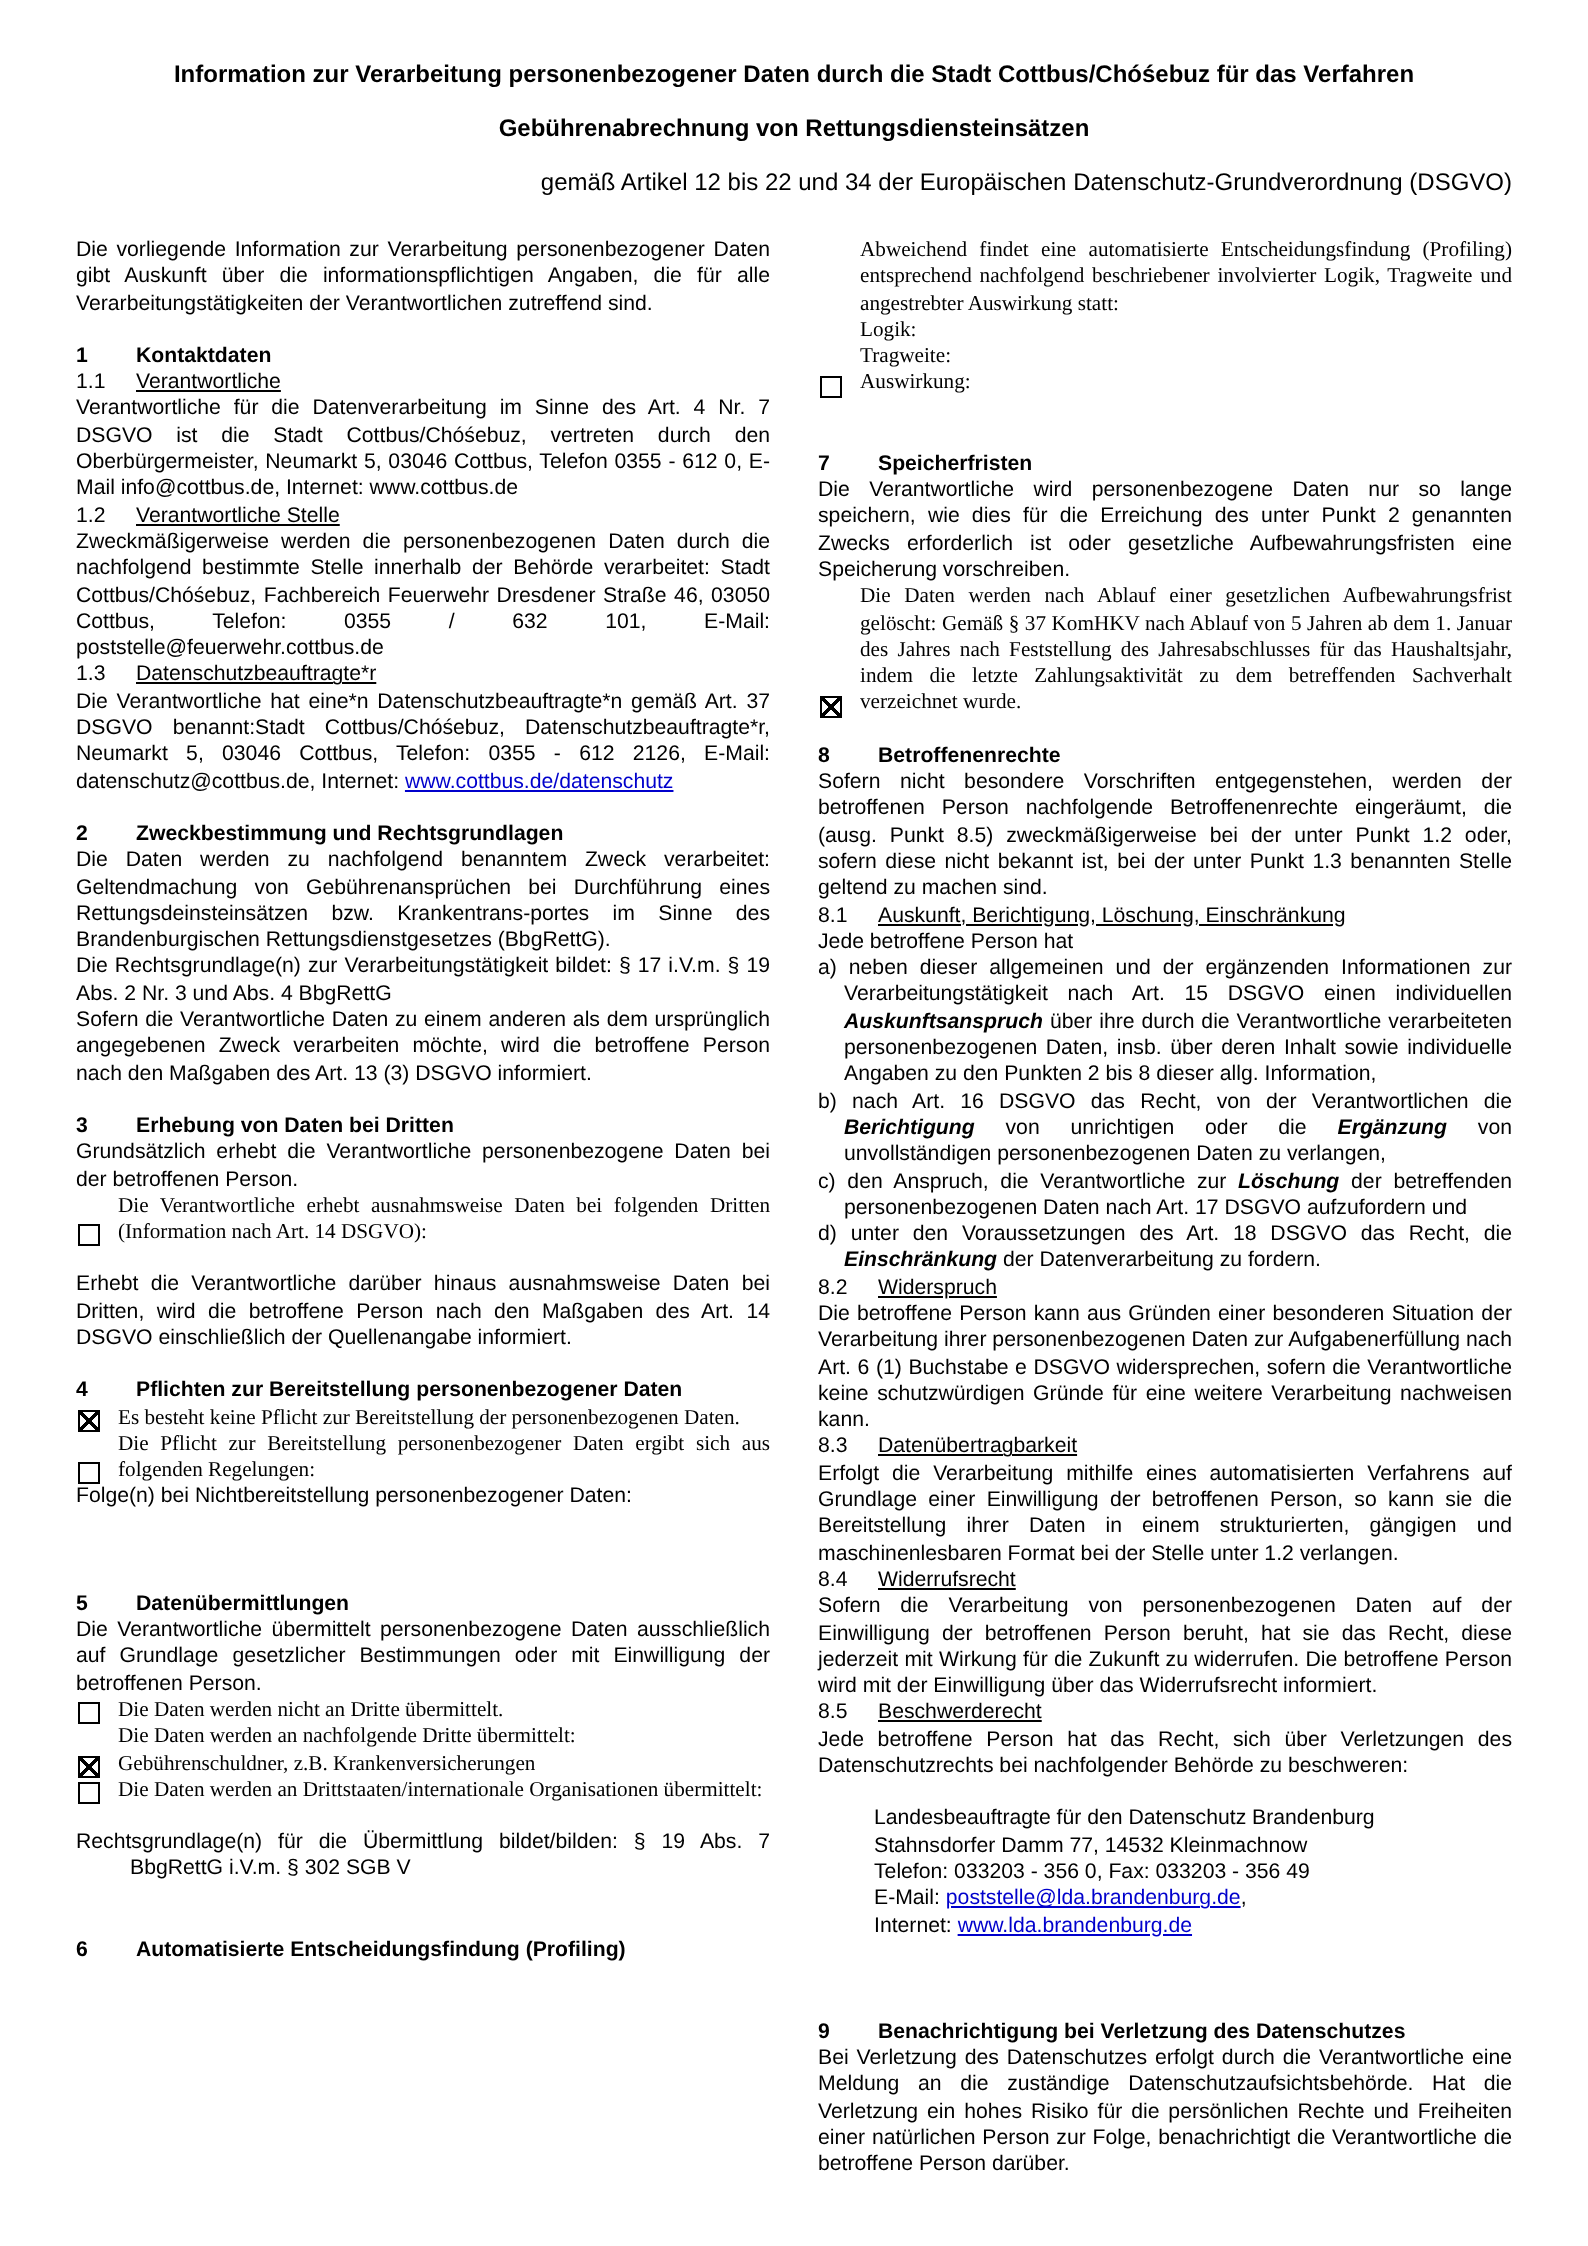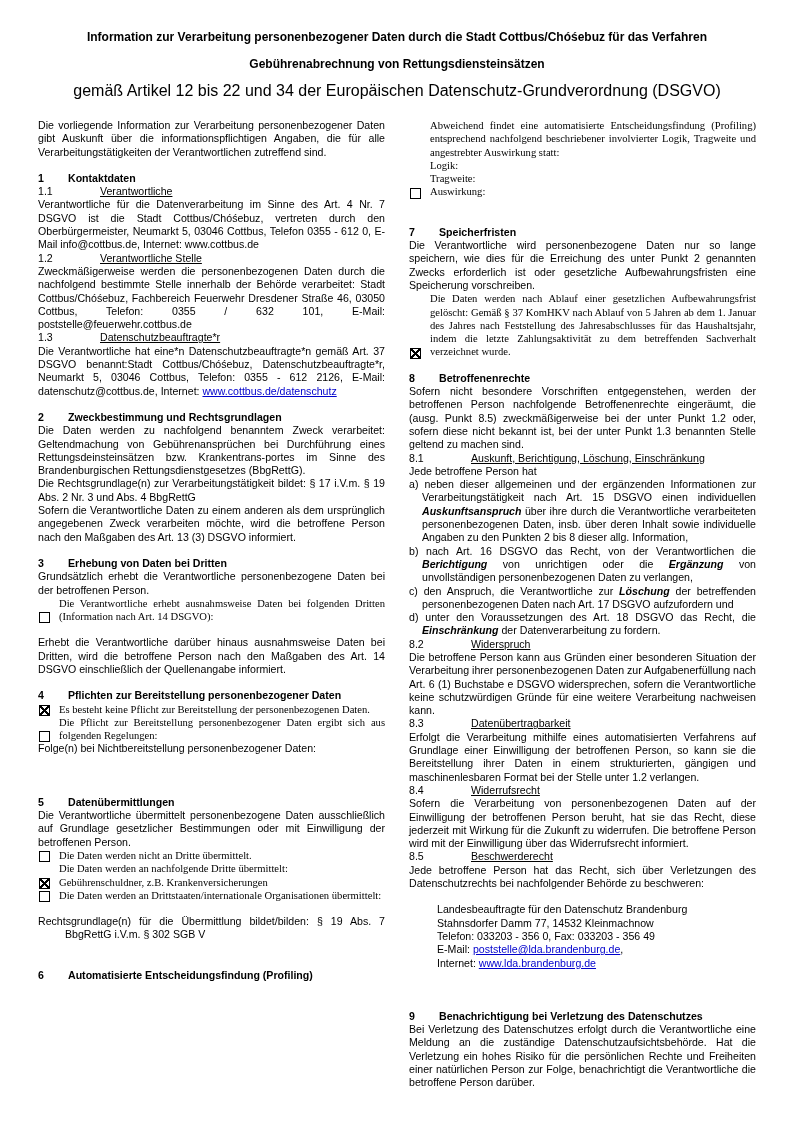--- a/index.html
+++ b/index.html
@@ -5,27 +5,27 @@
   html,body{margin:0;padding:0;background:#e8e8e8;}
   .page{
     width:794px;height:1123px;margin:0 auto;background:#ffffff;
     box-sizing:border-box;padding:30px 38px 30px 38px;
     font-family:"Liberation Sans","DejaVu Sans",sans-serif;
     font-size:10.6px;line-height:13.3px;color:#000;
     overflow:hidden;
   }
   .titles{text-align:center;margin-bottom:21px;}
   .t1,.t2{font-weight:bold;font-size:12px;line-height:14px;margin:0 0 13px 0;}
-  .t3{font-size:16px;line-height:14px;margin:0;}
+  .t3{font-size:12px;line-height:14px;margin:0;text-align:right;}
   .cols{display:flex;gap:24px;}
   .col{width:347px;flex:none;text-align:justify;}
   p{margin:0;}
   .h{display:flex;font-weight:bold;margin:13px 0 0 0;text-align:left;}
   .h .num{width:30px;flex:none;}
-  .sh{display:flex;margin:0;text-align:left;gap:32px;}
+  .sh{display:flex;margin:0;text-align:left;}
   .sh .num{width:30px;flex:none;}
   .sh .shl{text-decoration:underline;}
   .cbrow{display:flex;align-items:flex-end;font-family:Liberation Serif, serif;}
   .cb{
     flex:none;width:9px;height:9px;border:1.3px solid #000;
     margin:1.5px 9px 0 1px;background:#fff;
   }
   .cb.checked{
     background-image:
       linear-gradient(45deg, transparent 42%, #000 42%, #000 58%, transparent 58%),

